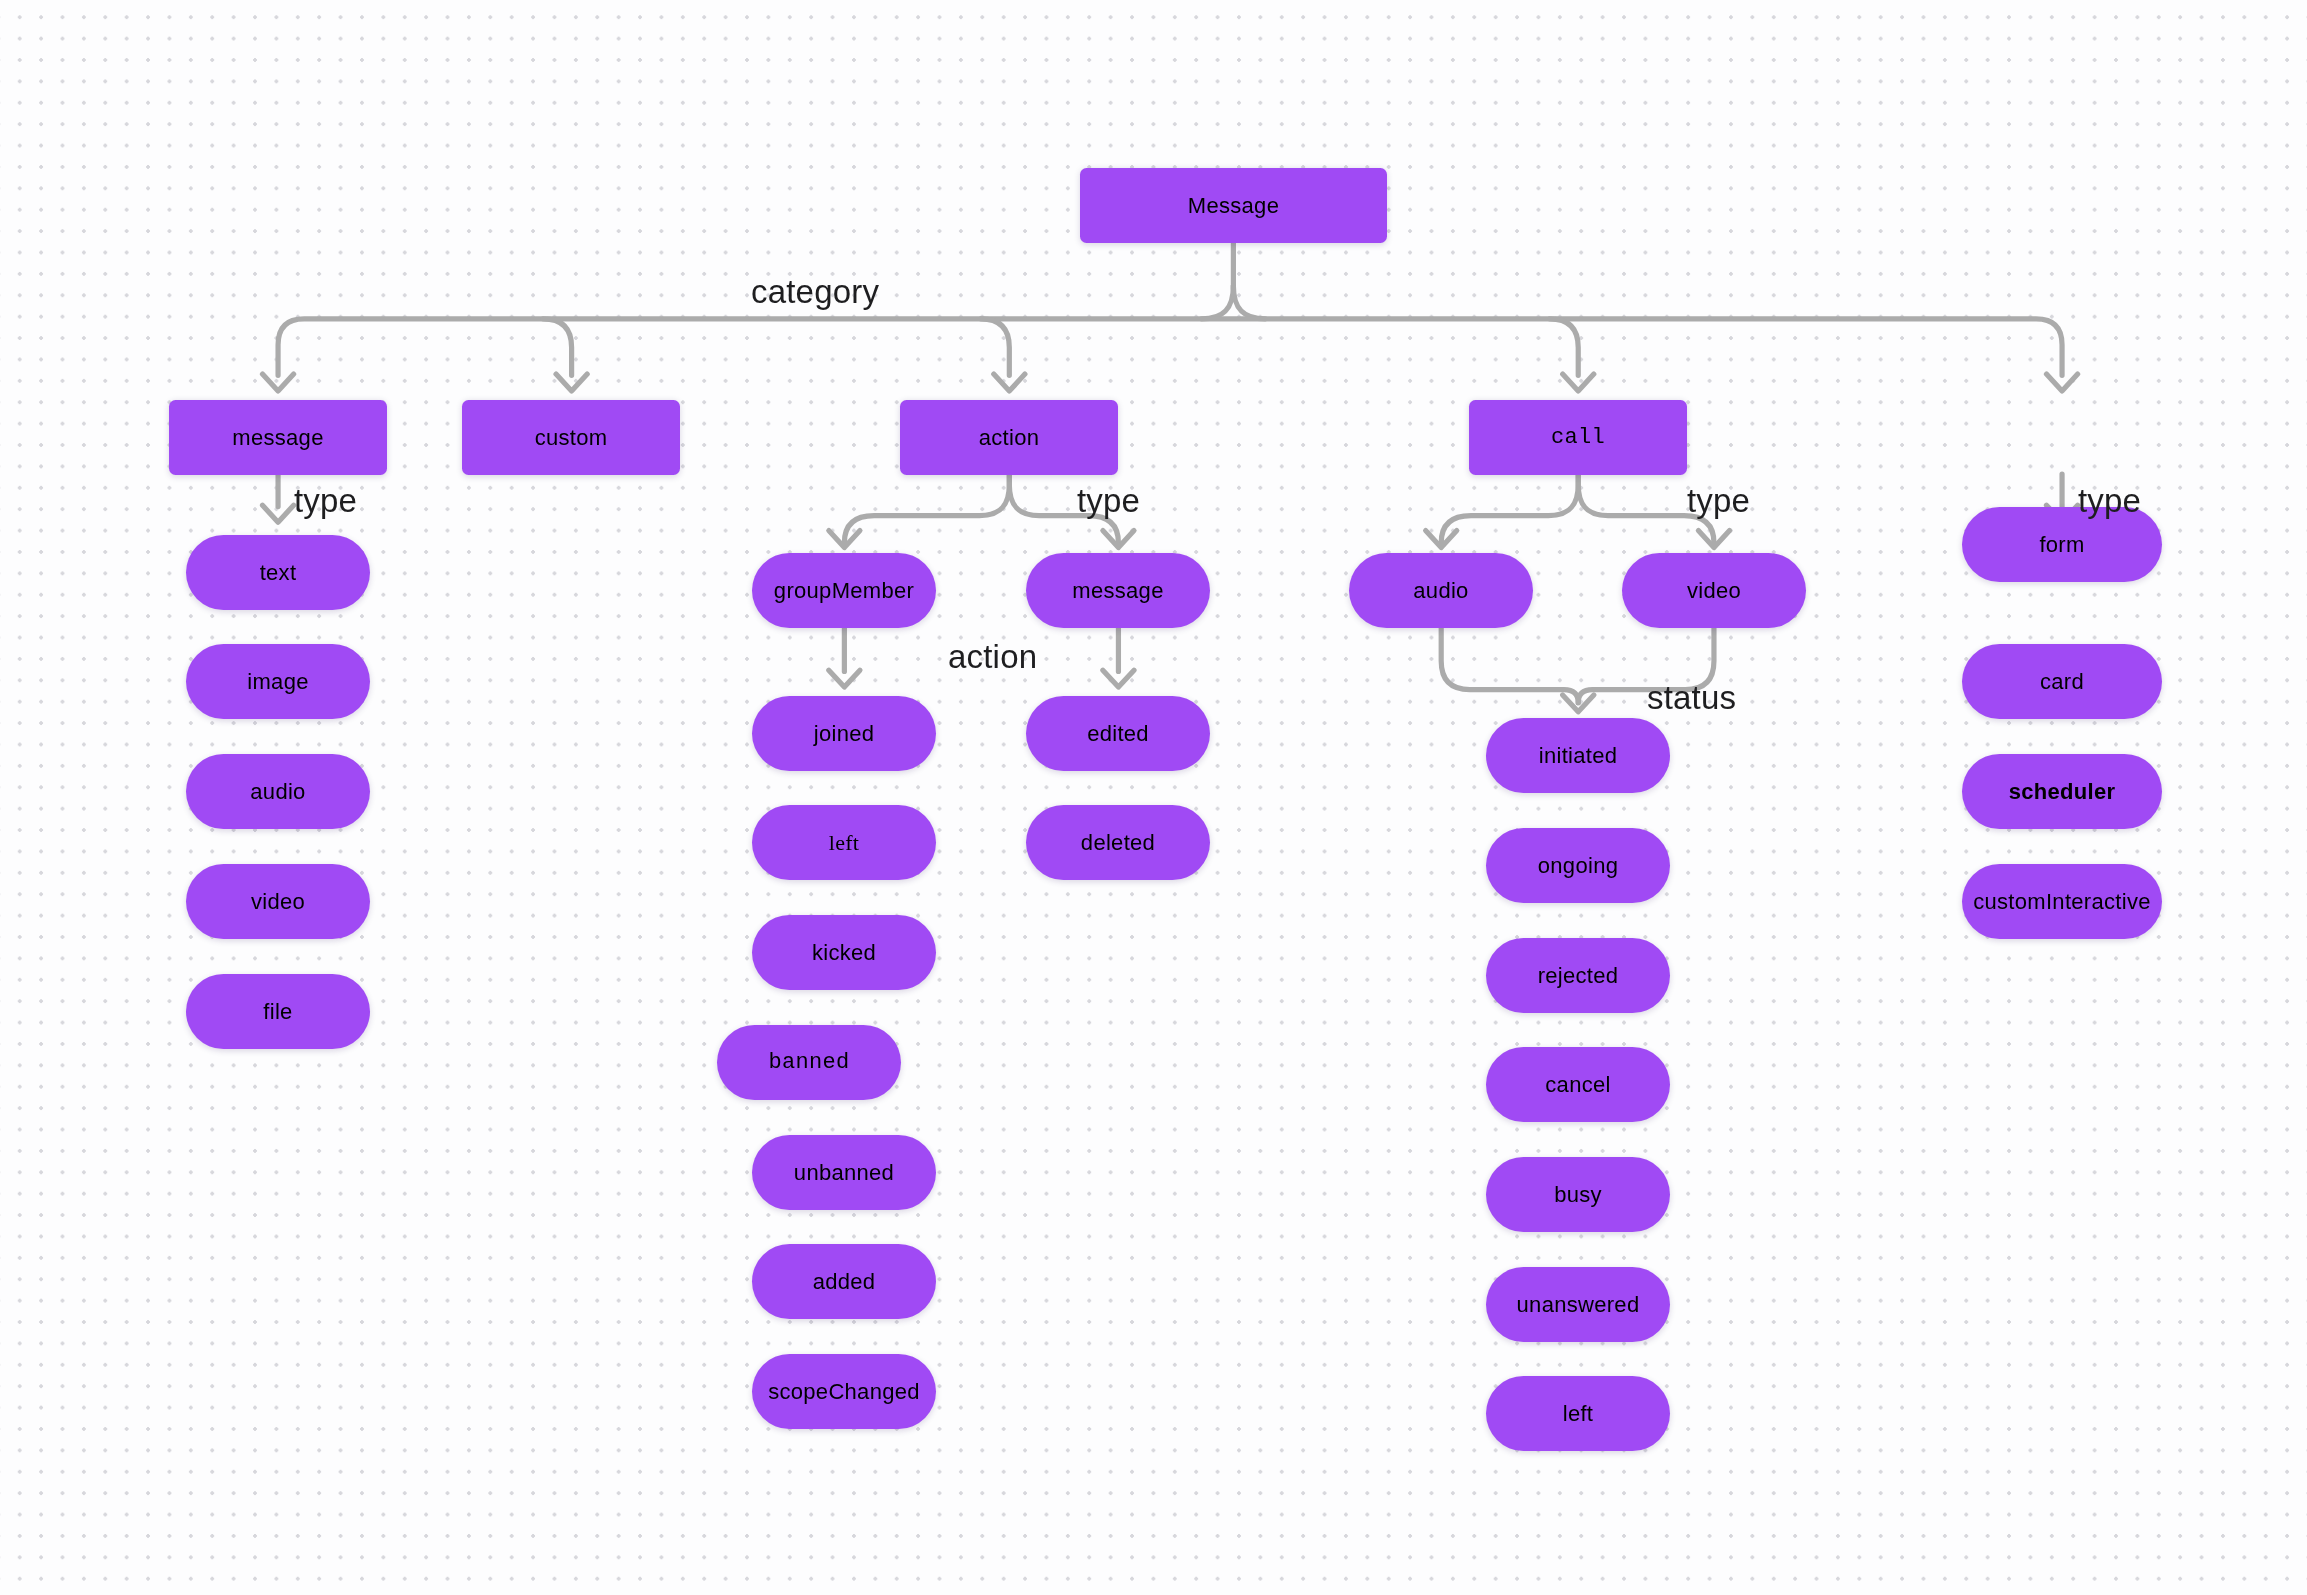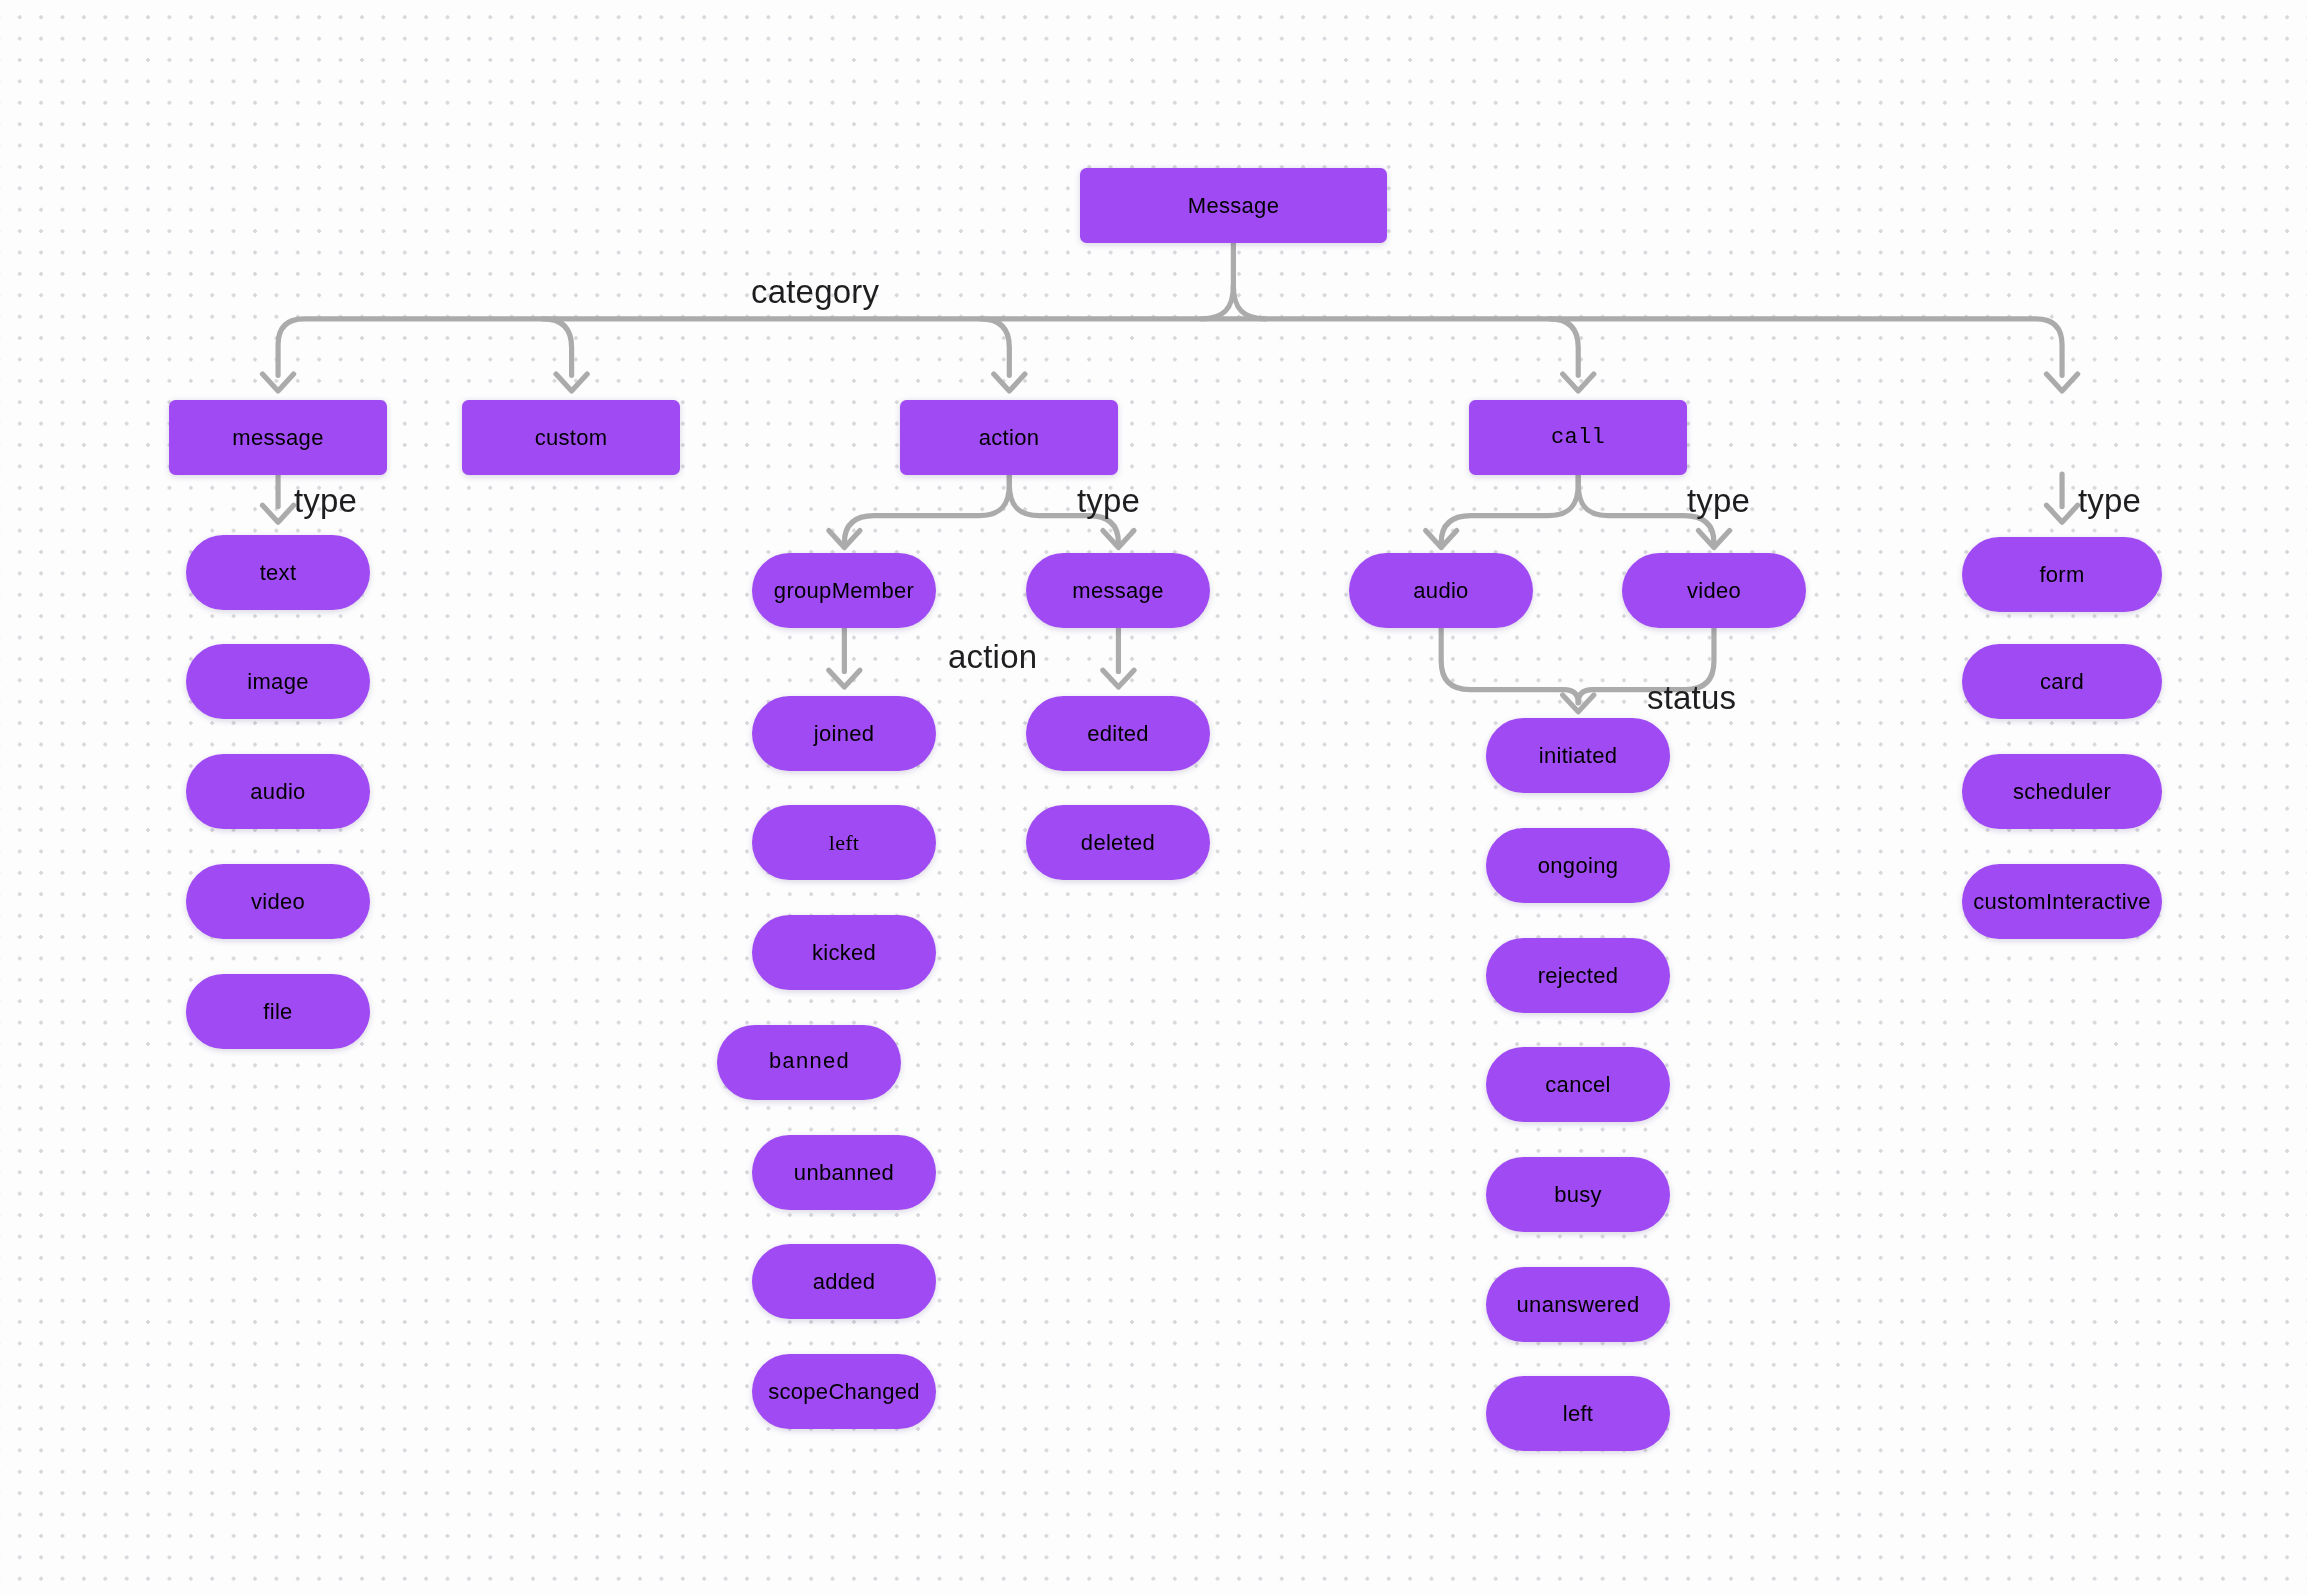--- a/index.html
+++ b/index.html
@@ -104,23 +104,23 @@
   <div class="node pill" style="left:1622px;top:553px;width:184px;">video</div>
 
   <div class="node pill" style="left:1486px;top:718px;width:184px;">initiated</div>
   <div class="node pill" style="left:1486px;top:828px;width:184px;">ongoing</div>
   <div class="node pill" style="left:1486px;top:938px;width:184px;">rejected</div>
   <div class="node pill" style="left:1486px;top:1047px;width:184px;">cancel</div>
   <div class="node pill" style="left:1486px;top:1157px;width:184px;">busy</div>
   <div class="node pill" style="left:1486px;top:1267px;width:184px;">unanswered</div>
   <div class="node pill" style="left:1486px;top:1376px;width:184px;">left</div>
 
-  <div class="node pill" style="left:1962px;top:537px;width:200px;">form</div>
+  <div class="node pill" style="left:1962px;top:507px;width:200px;">form</div>
   <div class="node pill" style="left:1962px;top:644px;width:200px;">card</div>
-  <div class="node pill" style="left:1962px;top:754px;width:200px;">scheduler</div>
+  <div class="node pill" style="left:1962px;top:754px;width:200px;font-weight:bold;">scheduler</div>
   <div class="node pill" style="left:1962px;top:864px;width:200px;">customInteractive</div>
 
   <div class="edge-label" style="left:751px;top:273px;">category</div>
   <div class="edge-label" style="left:294px;top:482px;">type</div>
   <div class="edge-label" style="left:1077px;top:482px;">type</div>
   <div class="edge-label" style="left:1687px;top:482px;">type</div>
   <div class="edge-label" style="left:2078px;top:482px;">type</div>
   <div class="edge-label" style="left:948px;top:638px;">action</div>
   <div class="edge-label" style="left:1647px;top:679px;">status</div>
 

